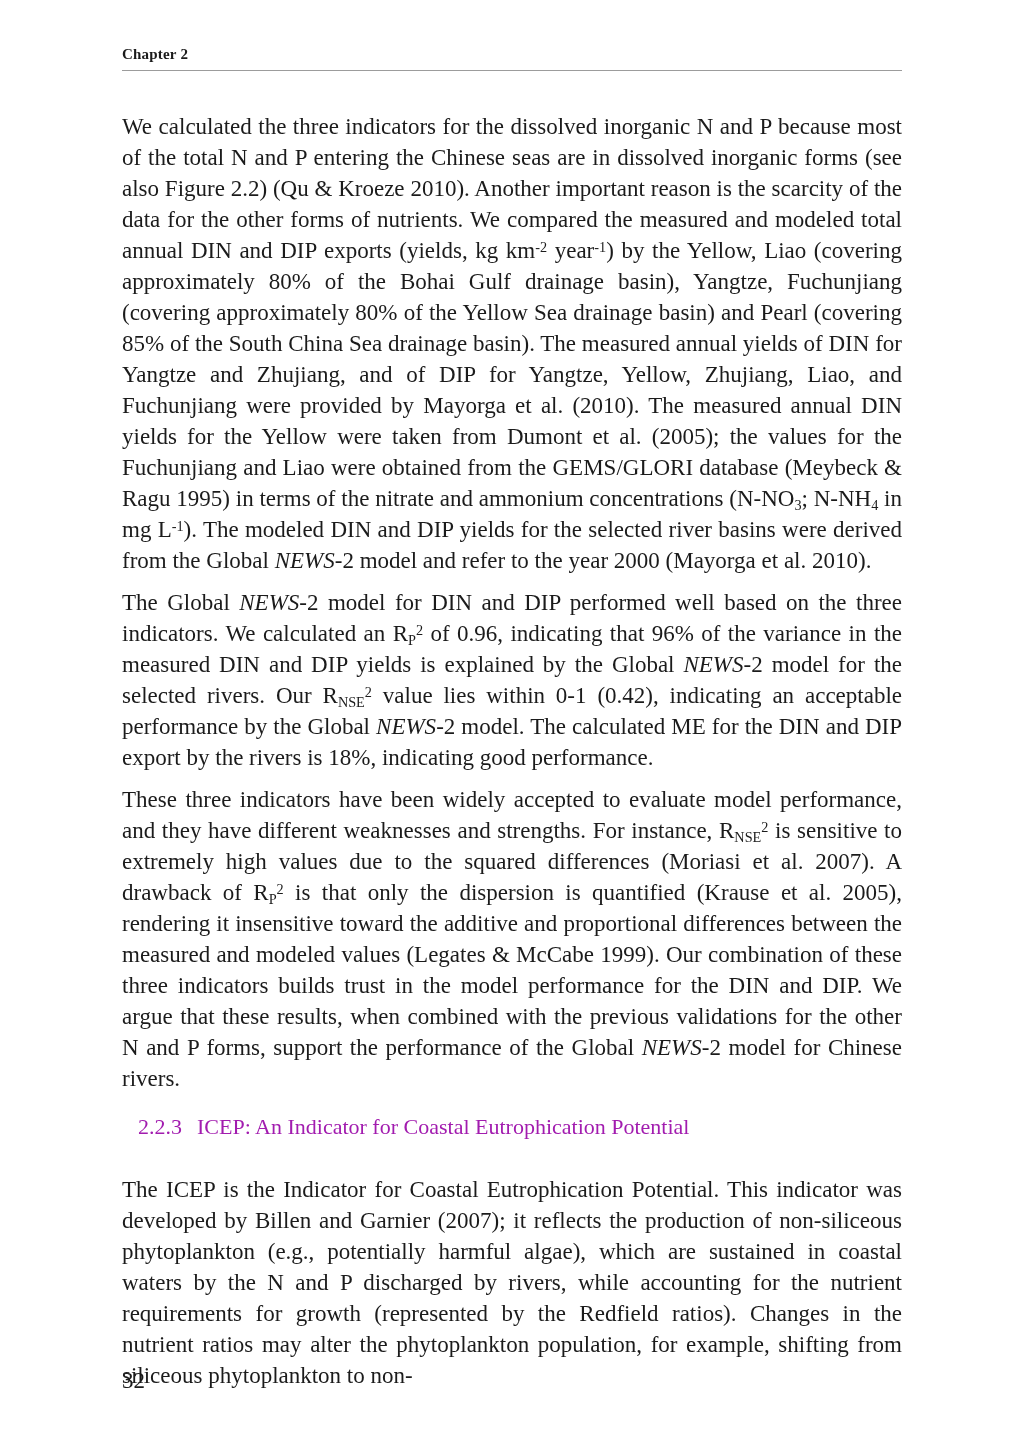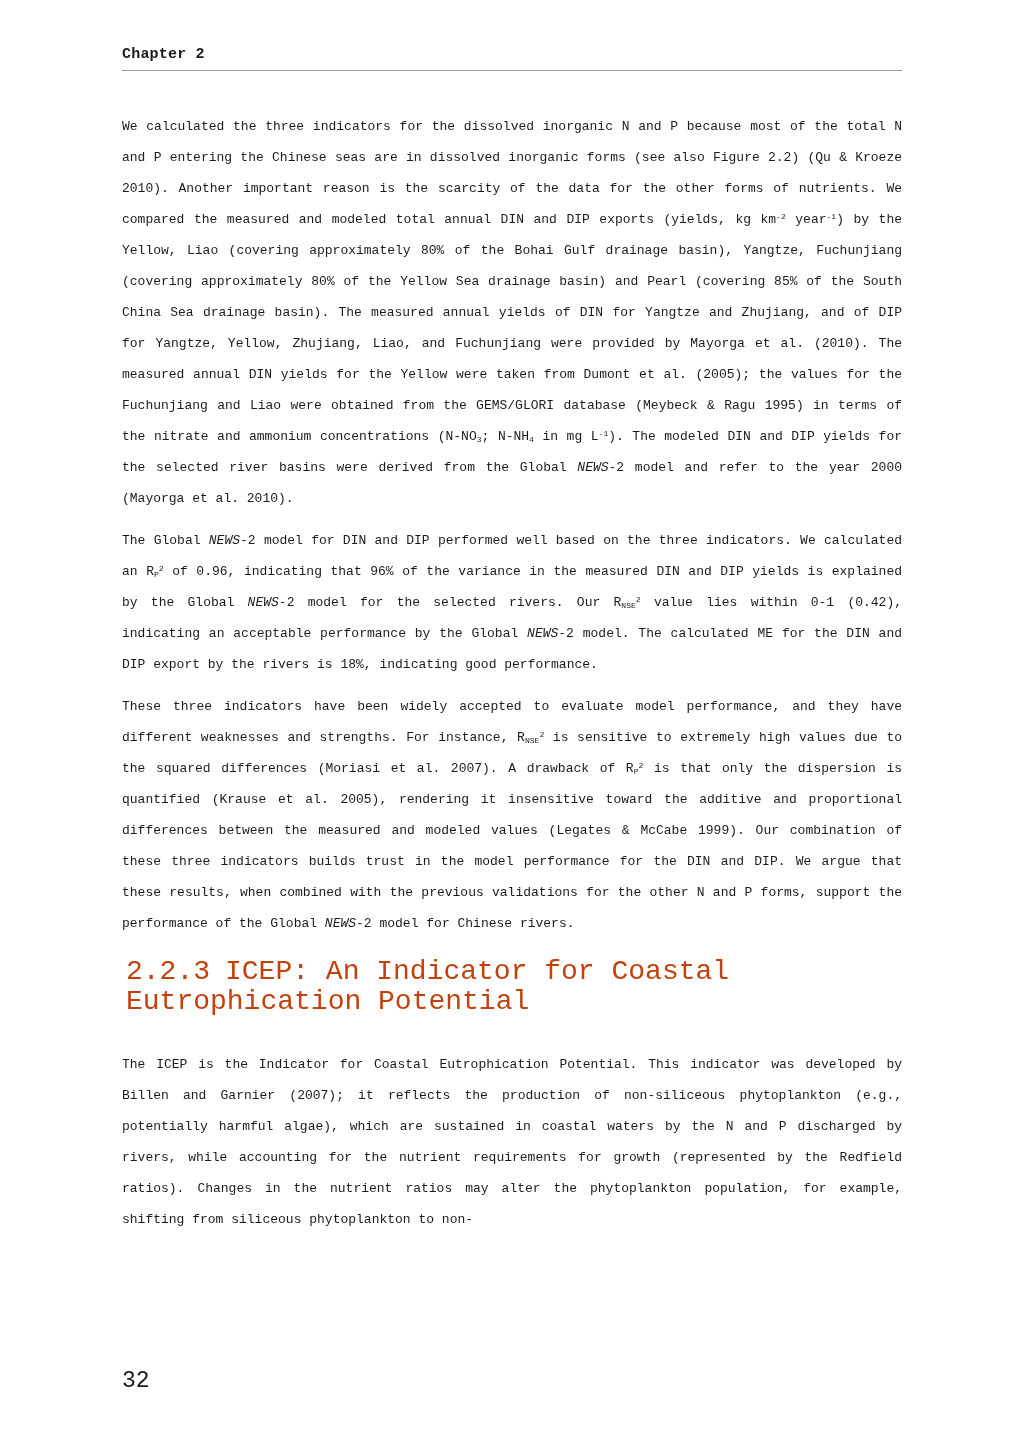--- a/index.html
+++ b/index.html
@@ -9,60 +9,59 @@
     height: 1440px;
     position: relative;
     font-family: "Liberation Serif", "DejaVu Serif", serif;
     color: #1b1b1b;
     overflow: hidden;
   }
   .page {
     position: absolute;
     inset: 0;
     padding: 46px 116px 10px 122px;
-    font-family: Liberation Mono, monospace;
   }
   .running-header {
     font-size: 15px;
     font-weight: bold;
     letter-spacing: 0.2px;
     padding-bottom: 7px;
   }
   .header-rule {
     border: none;
     border-top: 1px solid #9c9c9c;
     height: 0;
     margin: 0 0 40px 0;
   }
   .body-para {
-    font-size: 13px;
+    font-size: 23px;
     line-height: 31px;
     text-align: justify;
     margin: 0 0 11px 0;
   }
   .body-para:last-child { margin-bottom: 0; margin-top: 32px; }
   .run-i { font-style: italic; }
   .run-sup {
     font-size: 0.62em;
     position: relative;
     top: -0.45em;
     line-height: 0;
   }
   .run-sub {
     font-size: 0.62em;
     position: relative;
     top: 0.28em;
     line-height: 0;
   }
   .section-heading {
-    font-size: 28px;
+    font-size: 22px;
     font-weight: 400;
     line-height: 30px;
-    margin: 18px 0 14px 4px;
-    color: #c2410c;
+    margin: 18px 0 14px 16px;
+    color: #a21caf;
   }
   .heading-number { margin-right: 15px; }
   .page-footer {
     position: absolute;
     left: 122px;
     bottom: 46px;
   }
   .page-number { font-size: 23px; }
 </style>
 </head>

